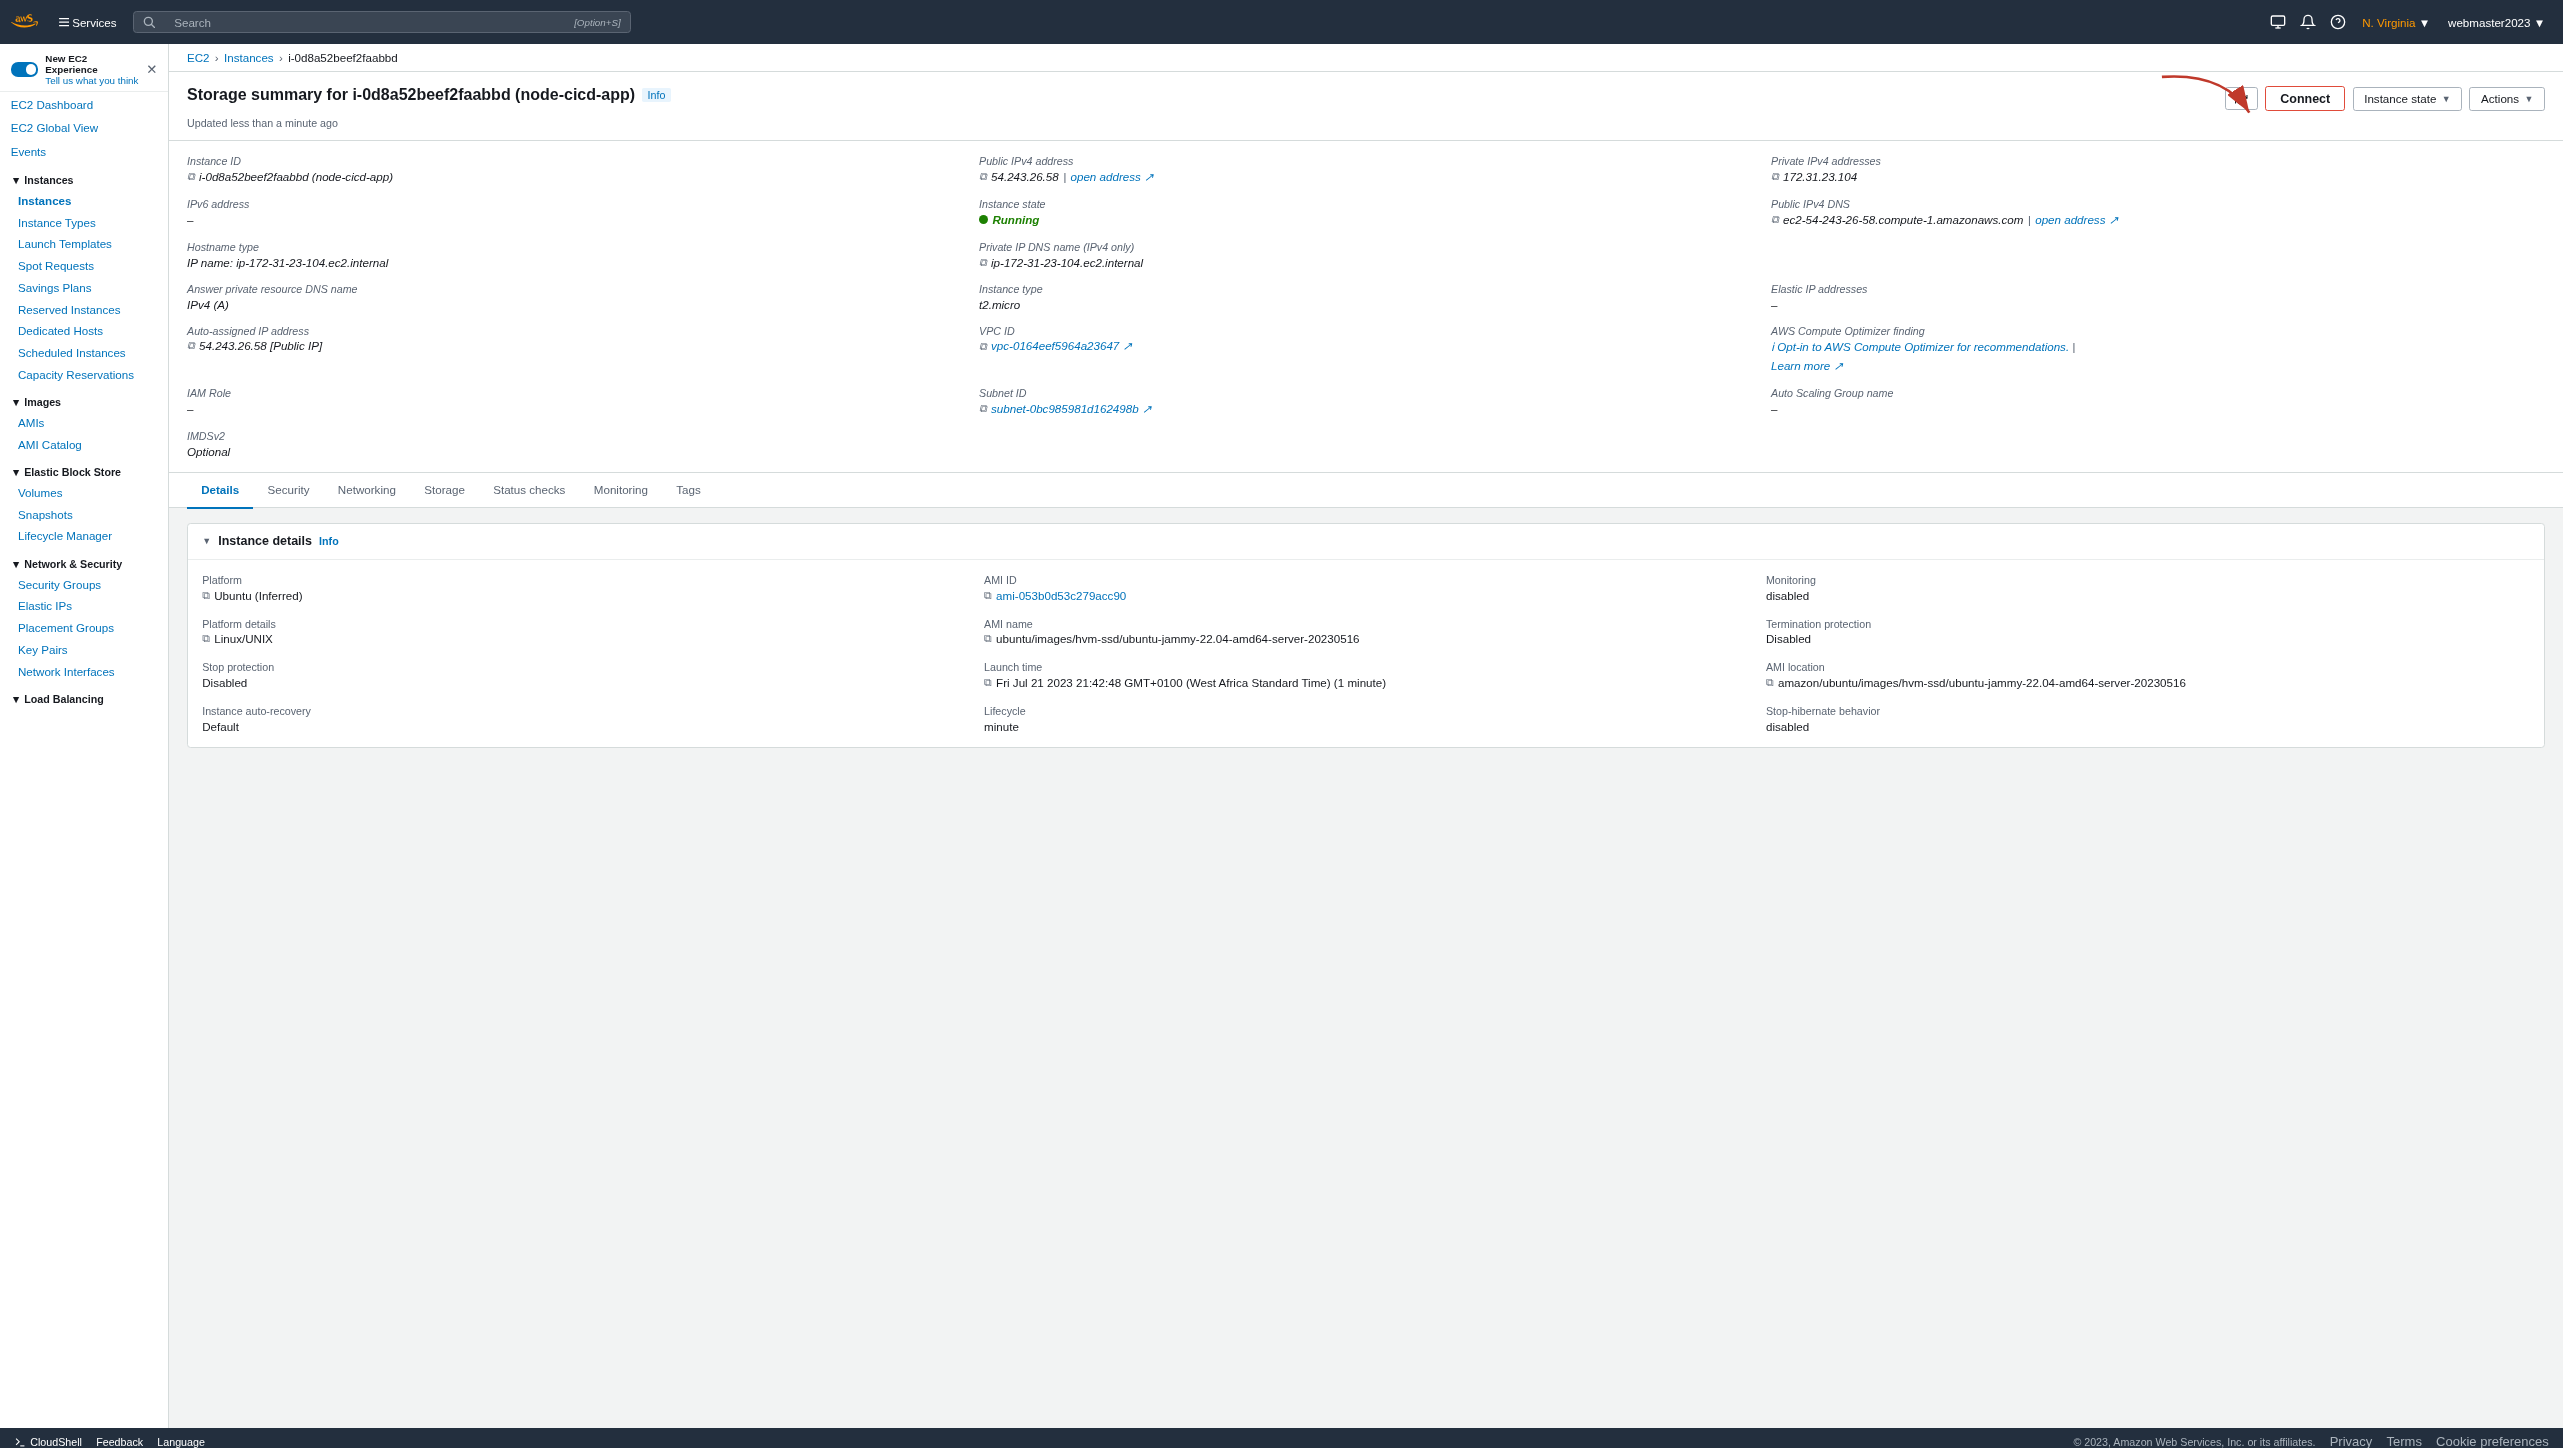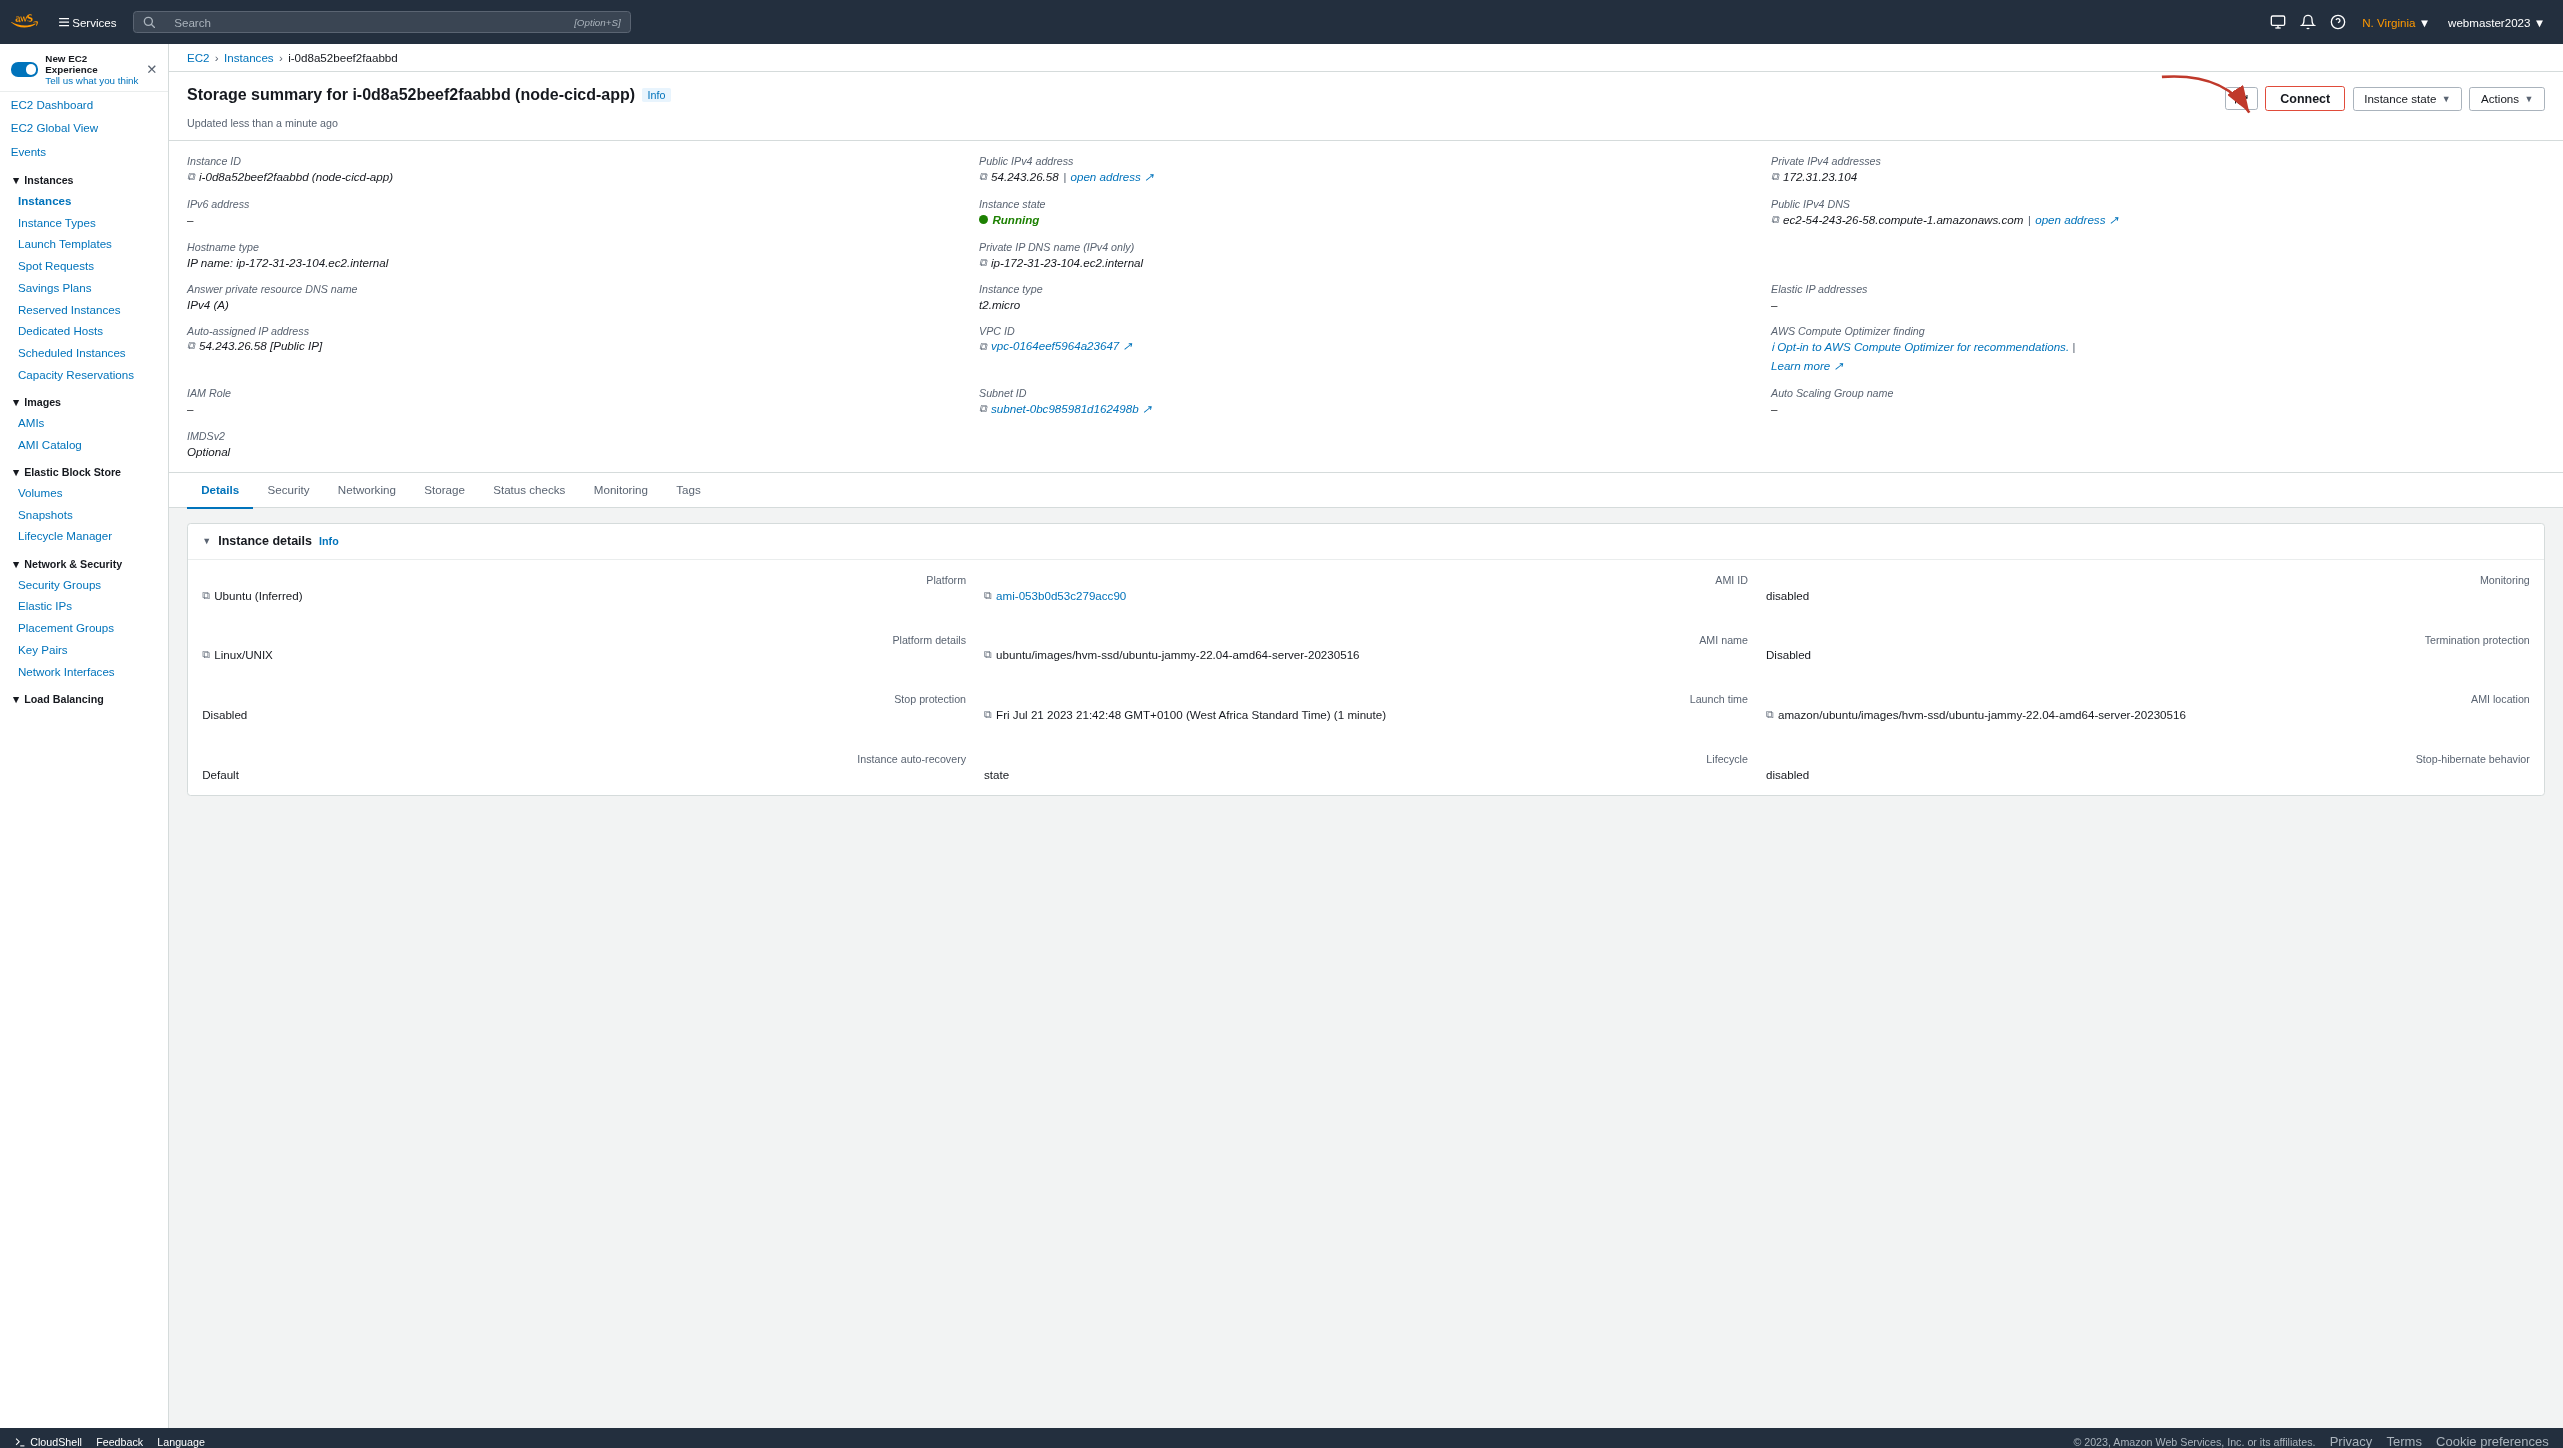--- a/index.html
+++ b/index.html
@@ -67,21 +67,21 @@
     
     .tabs-bar { background: #fff; border-bottom: 1.8px solid #d5dbdb; padding: 0 18px; display: flex; gap: 0; }
     .tab { padding: 10.7px 14.2px; cursor: pointer; font-size: 11.6px; color: #5a6472; border-bottom: 2.7px solid transparent; margin-bottom: -1.8px; }
     .tab.active { color: #0073bb; border-bottom-color: #0073bb; font-weight: 600; }
 
     
     .details-section { background: #fff; margin: 14.2px 18px; border-radius: 3.6px; border: 0.9px solid #d5dbdb; }
     .section-header { padding: 10.7px 14.2px; border-bottom: 0.9px solid #eaeded; display: flex; align-items: center; gap: 7.1px; font-size: 12.5px; font-weight: 700; }
     .section-triangle { cursor: pointer; font-size: 9px; color: #5a6472; }
     .section-info { color: #0073bb; font-size: 10.7px; cursor: pointer; }
-    .details-grid { padding: 14.2px; display: grid; grid-template-columns: 1fr 1fr 1fr; gap: 32px 18px; text-align: right; }
+    .details-grid { padding: 14.2px; display: grid; grid-template-columns: 1fr 1fr 1fr; gap: 16px 18px; }
 
     
     .bottom-bar { background: #232f3e; height: 28.5px; display: flex; align-items: center; padding: 0 14.2px; gap: 14.2px; }
     .cloudshell-btn { background: none; border: none; color: #fff; cursor: pointer; font-size: 10.7px; display: flex; align-items: center; gap: 3.6px; }
     .bottom-links { margin-left: auto; display: flex; align-items: center; gap: 14.2px; }
     .bottom-link { color: #aab3bc; font-size: 13px; cursor: pointer; text-decoration: none; }
     .copyright { color: #aab3bc; font-size: 10.7px; }
   </style>
 </head>
 <body>
@@ -459,21 +459,21 @@
 
         <div>
           <div class="info-field-label">Instance auto-recovery</div>
           <div class="info-field-value">
             <span>Default</span>
           </div>
         </div>
         <div>
           <div class="info-field-label">Lifecycle</div>
           <div class="info-field-value">
-            <span>state</span>
+            <span>minute</span>
           </div>
         </div>
         <div>
           <div class="info-field-label">Stop-hibernate behavior</div>
           <div class="info-field-value">
             <span>disabled</span>
           </div>
         </div>
       </div>
     </div>

